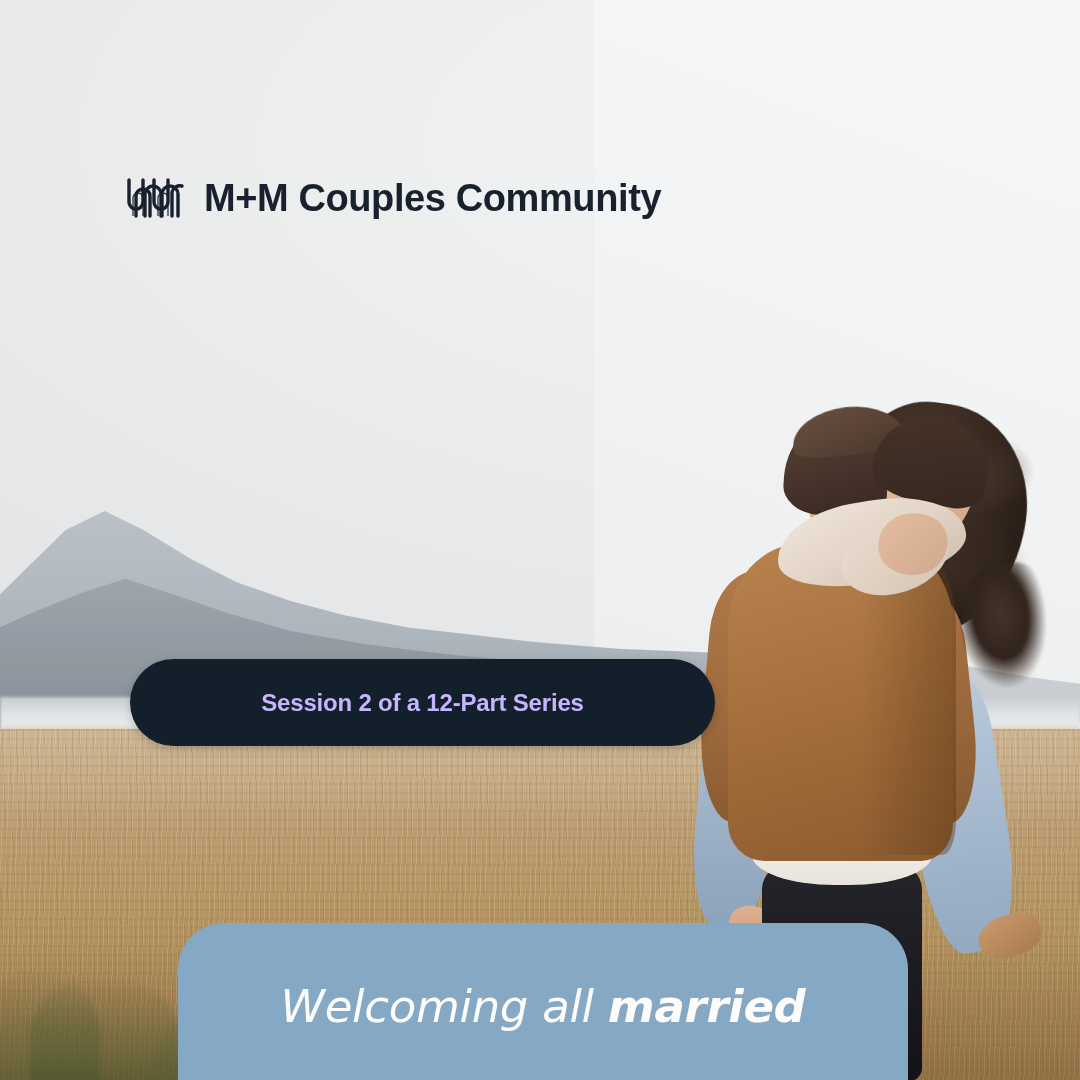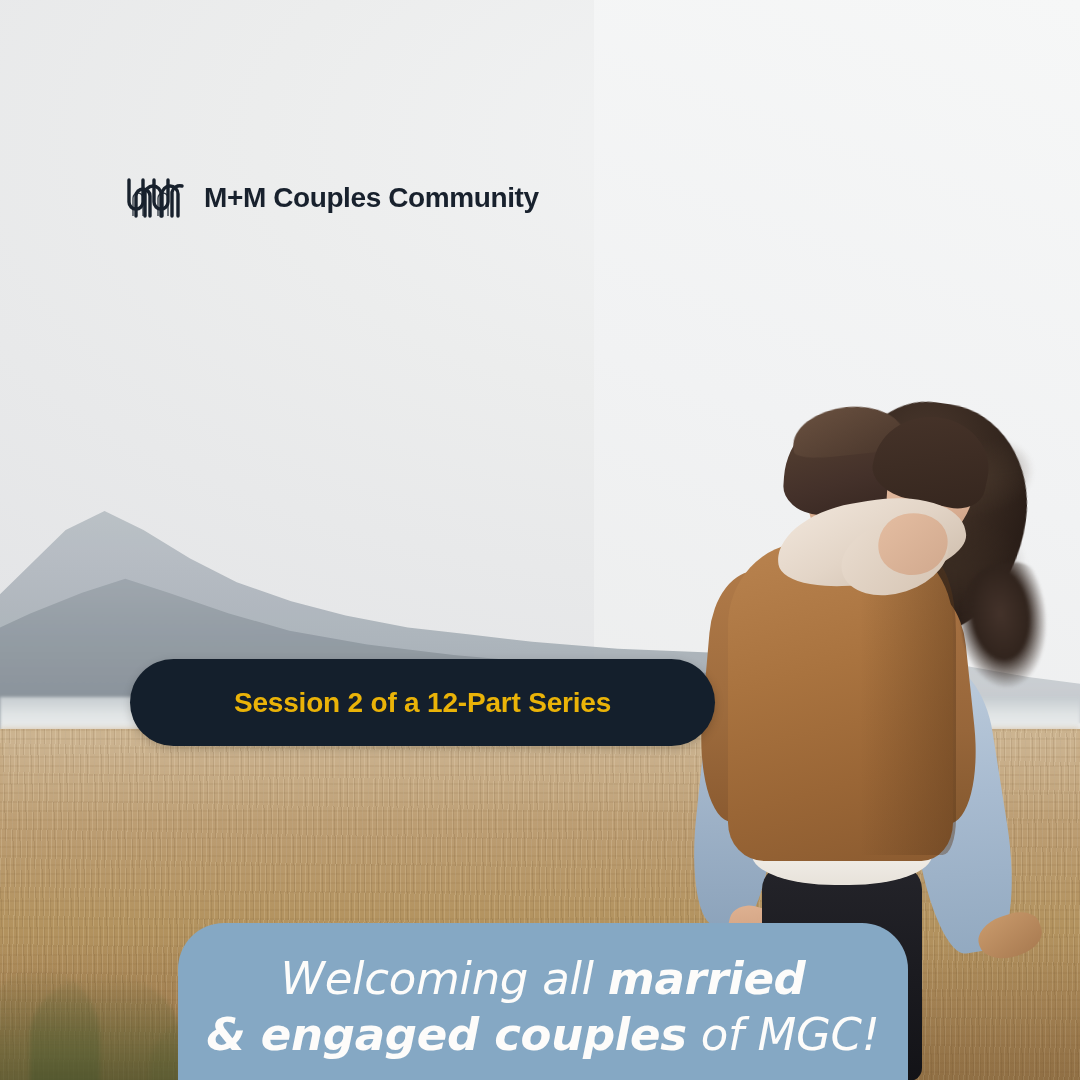--- a/index.html
+++ b/index.html
@@ -360,21 +360,21 @@
     align-items: center;
     gap: 18px;
   }
   .brand-mark {
     width: 62px;
     height: 52px;
     display: block;
   }
   .brand-name {
     font-family: "Liberation Sans", sans-serif;
-    font-size: 28px;
+    font-size: 38px;
     font-weight: 700;
     letter-spacing: -0.4px;
     color: #18212d;
     white-space: nowrap;
   }
 
   
   .headline {
     position: absolute;
     left: 126px;
@@ -412,23 +412,23 @@
     height: 87px;
     background: #141f2c;
     border-radius: 999px;
     display: flex;
     align-items: center;
     justify-content: center;
     box-shadow: 0 3px 10px rgba(0,0,0,.18);
   }
   .session-pill span {
     font-family: "Liberation Sans", sans-serif;
-    font-size: 28px;
+    font-size: 24px;
     font-weight: 700;
-    color: #eab308;
+    color: #c4b5fd;
     letter-spacing: -0.2px;
     white-space: nowrap;
   }
 
   
   .banner {
     position: absolute;
     left: 178px;
     top: 923px;
     width: 730px;
@@ -544,19 +544,16 @@
 
 
     <div class="session-pill">
       <span>Session 2 of a 12-Part Series</span>
     </div>
 
     <div class="banner">
       <div class="banner-line">
         <span>Welcoming all </span><b>married</b>
       </div>
-      <div class="banner-line">
-        <b>&amp; engaged couples</b><span> of MGC!</span>
-      </div>
     </div>
 
   </div>
 </div>
 
 </body></html>

